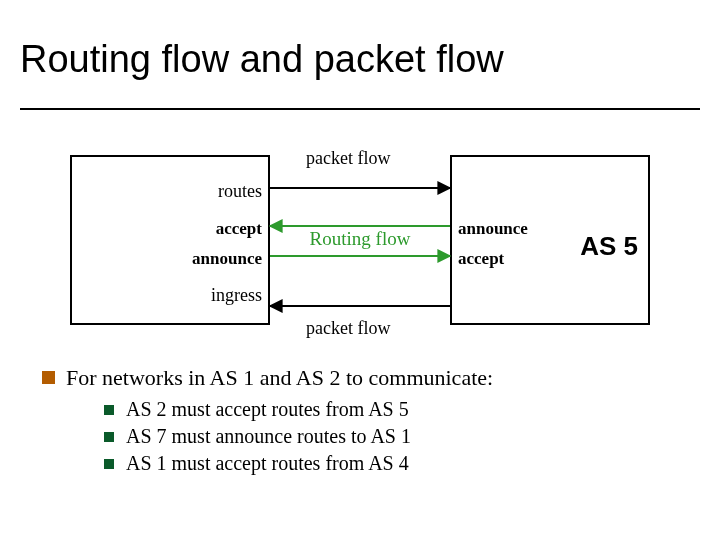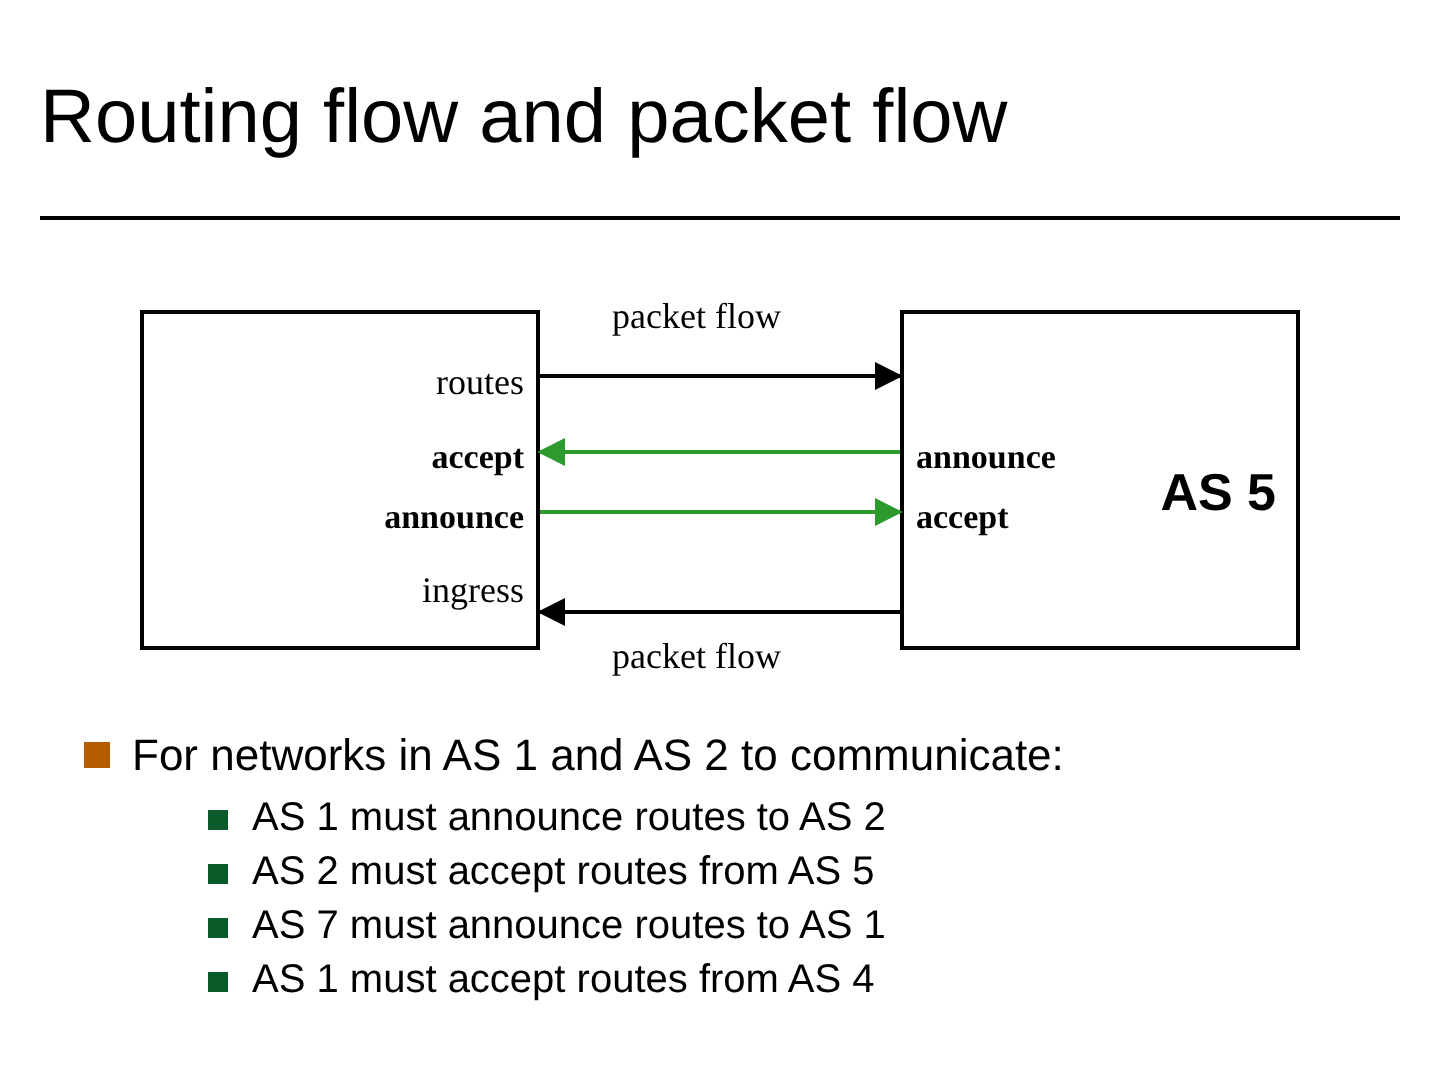--- a/index.html
+++ b/index.html
@@ -123,21 +123,21 @@
     height: 210px;
     pointer-events: none;
   }
 
   
   .body {
     position: absolute;
     left: 40px;
     top: 364px;
     right: 30px;
-    font-family: Liberation Sans, sans-serif;
+    font-family: Liberation Serif, serif;
     font-size: 22px;
   }
   .lead {
     position: relative;
     padding-left: 26px;
     margin-bottom: 6px;
     line-height: 1.25;
   }
   .lead::before {
     content: "";
@@ -183,20 +183,21 @@
     </div>
 
     <div class="asbox right">
       <div class="announce2">announce</div>
       <div class="accept2">accept</div>
       <div class="aslabel right">AS 5</div>
     </div>
 
     <div class="center-area">
       <div class="pflow-top">packet flow</div>
+      <div class="rflow">Routing flow</div>
       <div class="pflow-bottom">packet flow</div>
     </div>
 
     <svg class="arrows" viewBox="0 0 580 210">
       <defs>
         <marker id="ah-black" viewBox="0 0 10 10" refX="9" refY="5" markerWidth="7" markerHeight="7" orient="auto-start-reverse">
           <path d="M 0 0 L 10 5 L 0 10 z" fill="#000"></path>
         </marker>
         <marker id="ah-green" viewBox="0 0 10 10" refX="9" refY="5" markerWidth="7" markerHeight="7" orient="auto-start-reverse">
           <path d="M 0 0 L 10 5 L 0 10 z" fill="#2d9a2d"></path>
@@ -211,19 +212,18 @@
 
       <line x1="380" y1="166" x2="200" y2="166" stroke="#000" stroke-width="2" marker-end="url(#ah-black)"></line>
     </svg>
 
   </div>
 
   <div class="body">
     <div class="lead">
       <span>For</span><span> networks in AS 1 and AS 2 to communicate:</span>
     </div>
-    <div class="sub">AS 1 must announce routes to AS 2</div>
     <div class="sub">AS 2 must accept routes from AS 5</div>
     <div class="sub">AS 7 must announce routes to AS 1</div>
     <div class="sub">AS 1 must accept routes from AS 4</div>
   </div>
 
 </div>
 
 </body></html>

